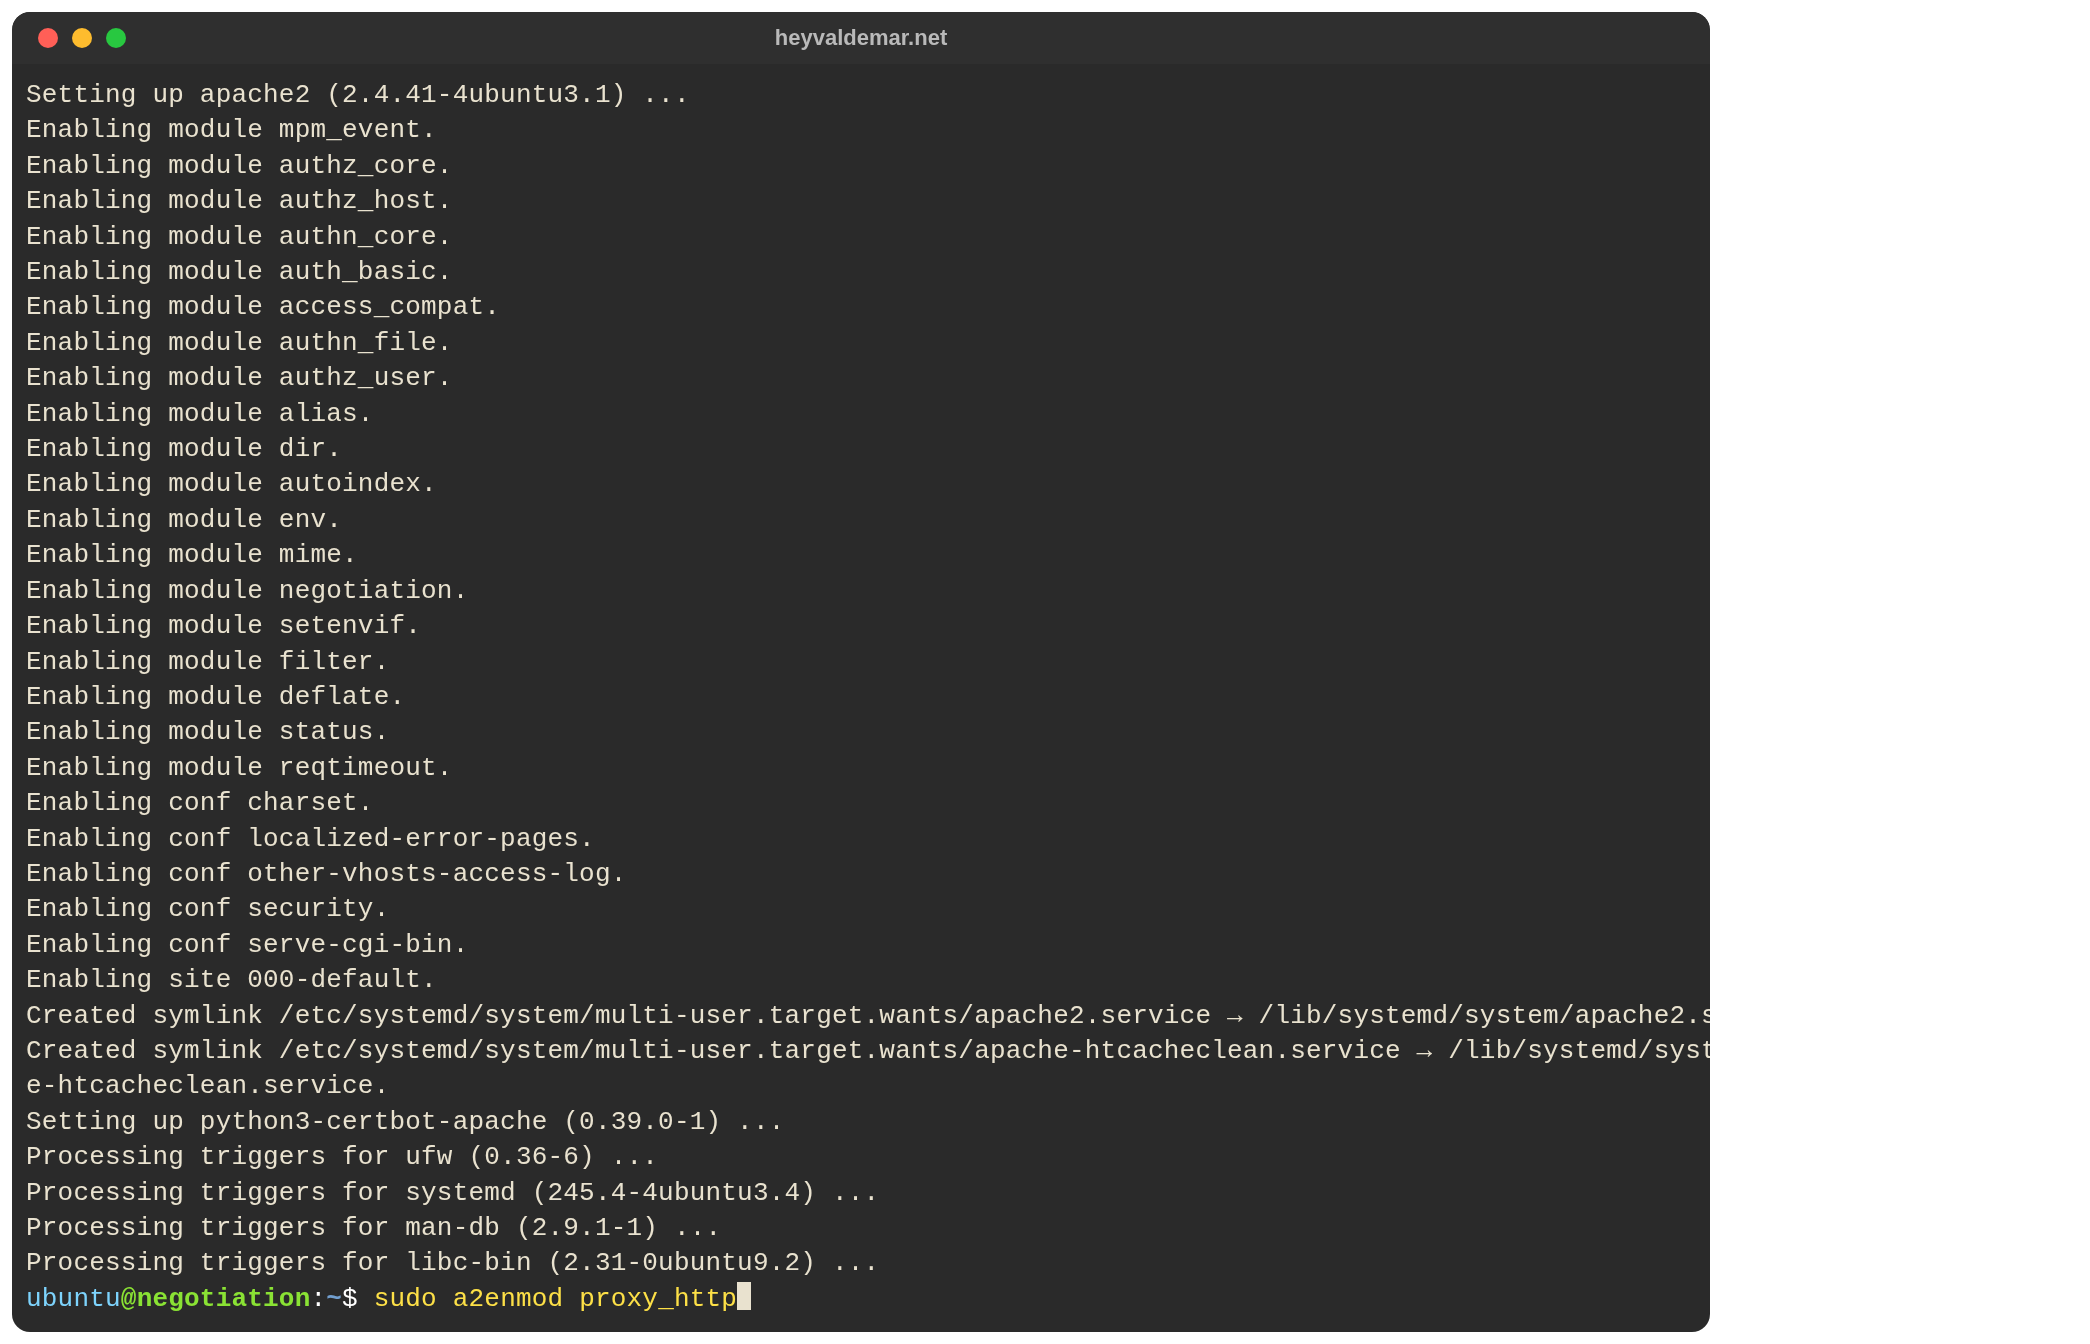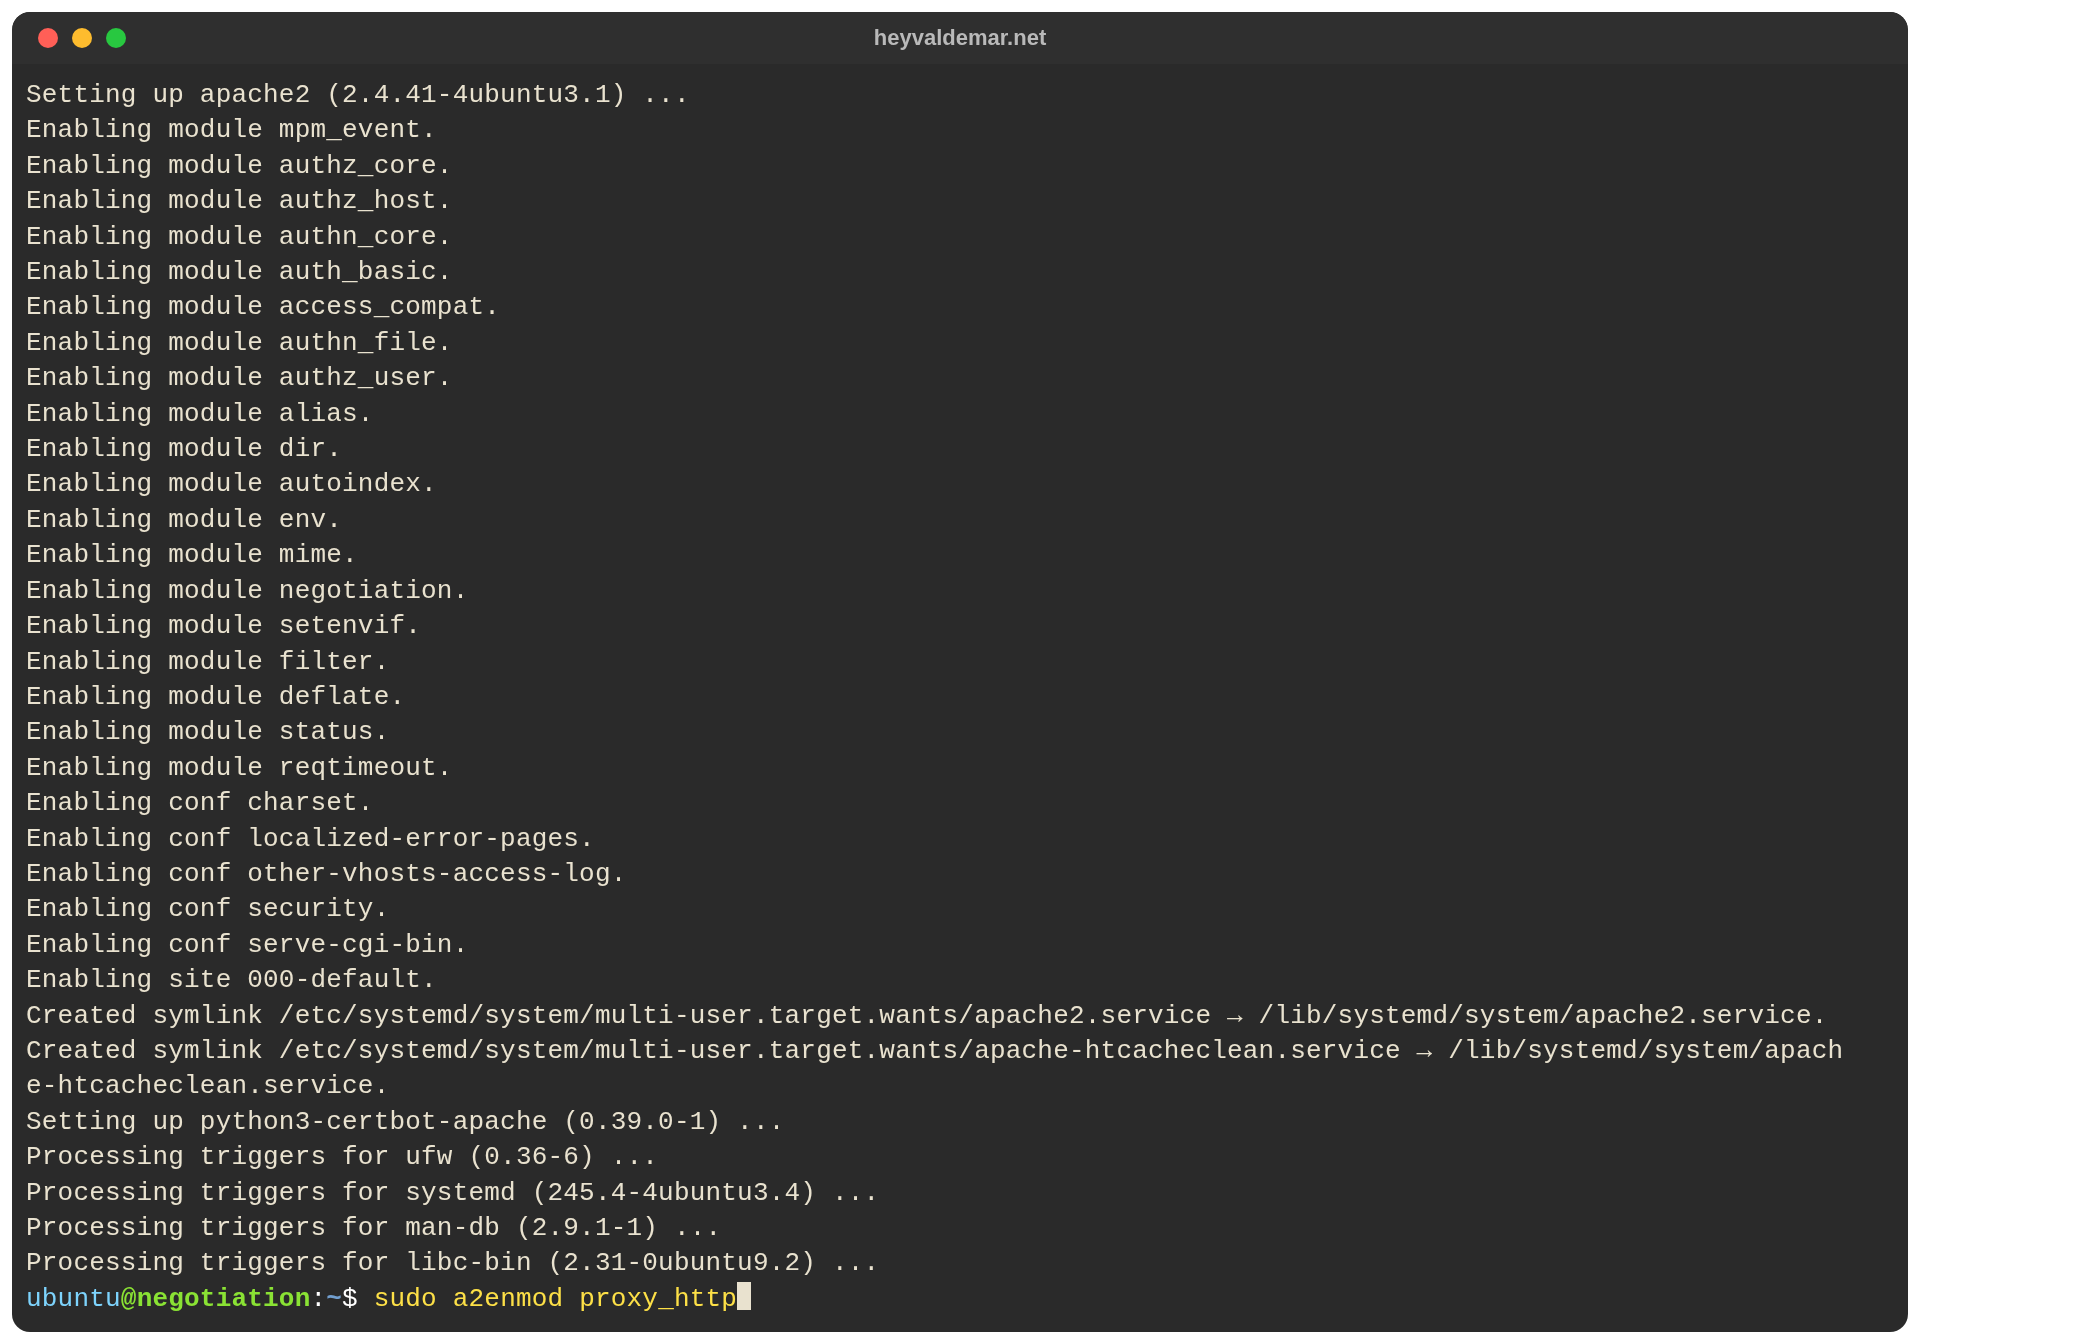--- a/index.html
+++ b/index.html
@@ -6,21 +6,21 @@
   html, body {
     width: 2090px;
     height: 1344px;
     background: #fff;
     overflow: hidden;
   }
   .window {
     position: absolute;
     left: 12px;
     top: 12px;
-    width: 1896px;
+    width: 1698px;
     height: 1320px;
     background: #2a2a2a;
     border-radius: 18px;
     overflow: hidden;
     font-family: "SF Mono", Menlo, Monaco, Consolas, "Liberation Mono", monospace;
   }
   .titlebar {
     height: 52px;
     background: #2f2f2f;
     display: flex;

